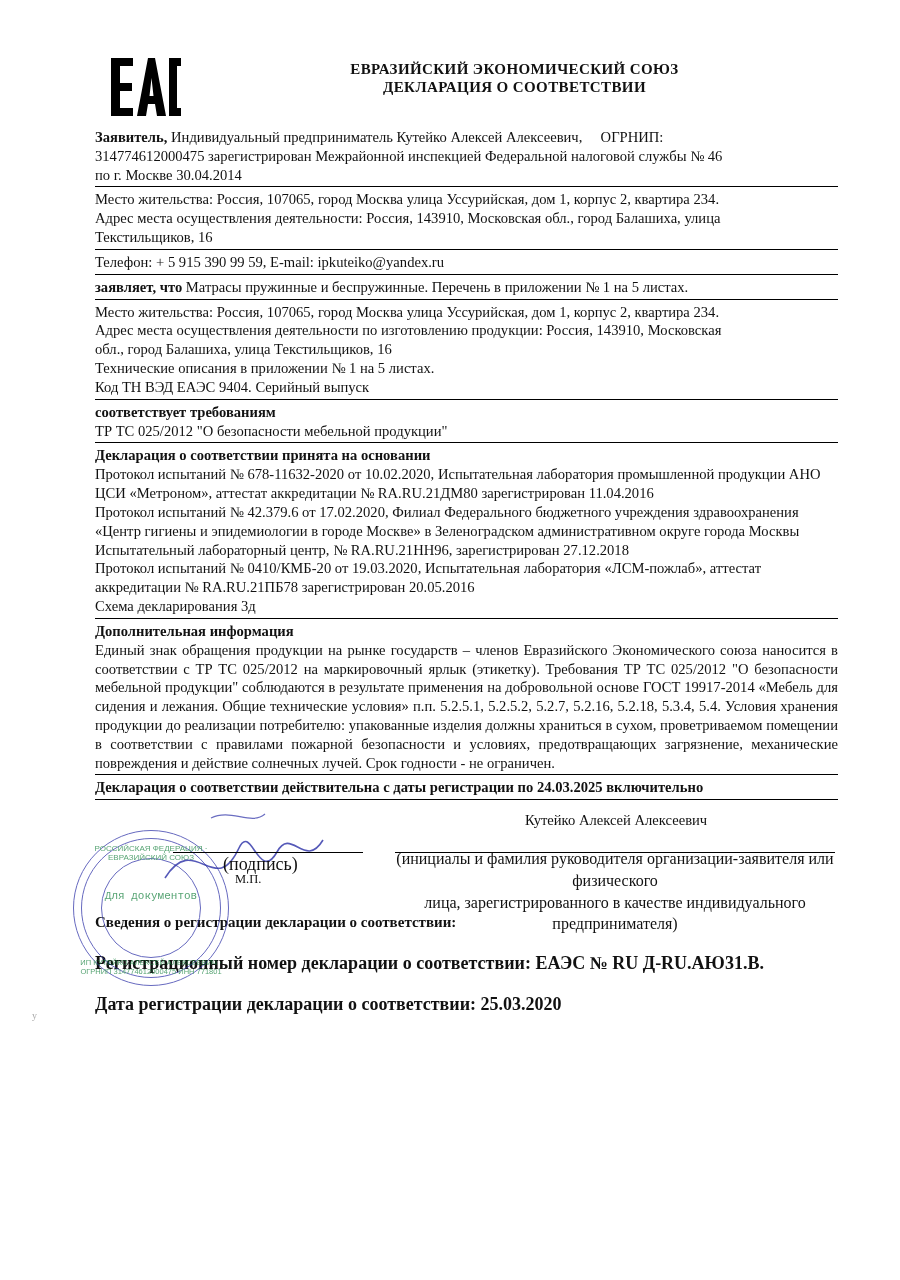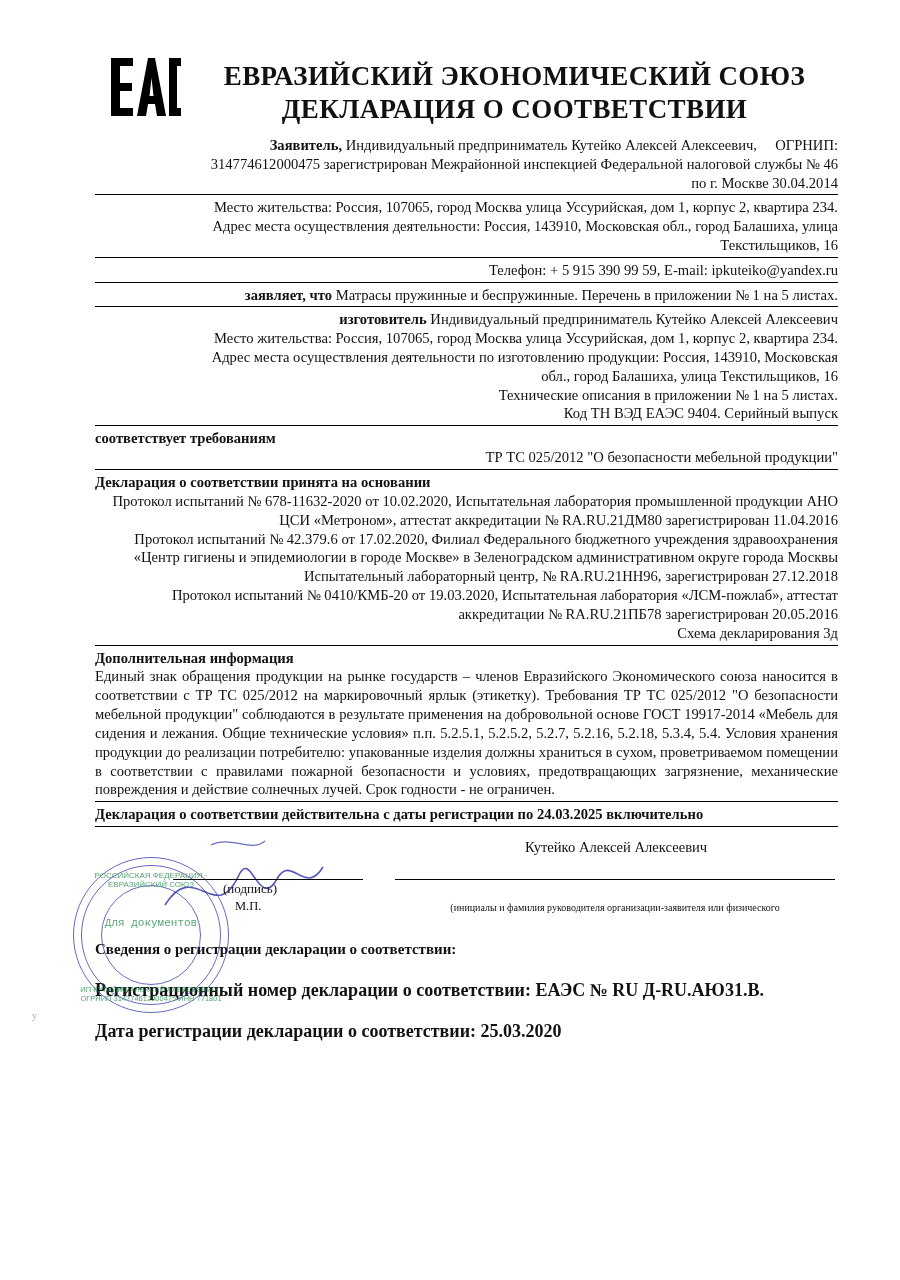--- a/index.html
+++ b/index.html
@@ -36,31 +36,31 @@
     margin-left: 12px;
     margin-top: 2px;
   }
   .title-block {
     flex: 1 1 auto;
     text-align: center;
     padding-left: 6px;
     padding-top: 6px;
   }
   .title-line {
-    font-size: 27px;
+    font-size: 15px;
     font-weight: bold;
     letter-spacing: 0.4px;
     line-height: 1.22;
     white-space: nowrap;
   }
   
   .t {
     font-size: 14.6px;
     line-height: 1.29;
-    text-align: right;
+    text-align: left;
   }
   .b { font-weight: bold; }
   .rule {
     border-bottom: 1px solid #000;
     height: 0;
     margin: 2px 0 3px 0;
   }
   .blk { margin-bottom: 0px; }
   .sec-head {
     font-size: 14.6px;
@@ -92,35 +92,35 @@
     position: absolute;
     left: 300px;
     top: 46px;
     width: 440px;
     border-bottom: 1px solid #000;
   }
   .sig-caption-left {
     position: absolute;
     left: 128px;
     top: 48px;
-    font-size: 13px;
+    font-size: 18px;
   }
   .mp {
     position: absolute;
     left: 140px;
     top: 66px;
     font-size: 12.5px;
   }
   .sig-caption-right {
     position: absolute;
     left: 300px;
-    top: 68px;
+    top: 42px;
     width: 440px;
     text-align: center;
-    font-size: 10px;
+    font-size: 16px;
     line-height: 1.35;
   }
   
   .stamp {
     position: absolute;
     left: -28px;
     top: 18px;
     width: 168px;
     height: 168px;
     color: #15803d;
@@ -226,24 +226,20 @@
   </div>
   <div class="rule"></div>
   <div class="t">Телефон: + 5 915 390 99 59, E-mail: ipkuteiko@yandex.ru</div>
   <div class="rule"></div>
   <div class="t">
     <span class="b">заявляет, что</span>
     <span>Матрасы пружинные и беспружинные. Перечень в приложении № 1 на 5 листах.</span>
   </div>
   <div class="rule"></div>
 
-  <div class="t">
-    <span class="b">изготовитель</span>
-    <span>Индивидуальный предприниматель Кутейко Алексей Алексеевич</span>
-  </div>
   <div class="t">Место жительства: Россия, 107065, город Москва улица Уссурийская, дом 1, корпус 2, квартира 234.</div>
   <div class="t">Адрес места осуществления деятельности по изготовлению продукции: Россия, 143910, Московская</div>
   <div class="t">обл., город  Балашиха, улица Текстильщиков, 16</div>
   <div class="t">Технические описания в приложении № 1 на 5 листах.</div>
   <div class="t">Код ТН ВЭД ЕАЭС 9404.  Серийный выпуск</div>
   <div class="rule"></div>
 
   <div class="sec-head">соответствует требованиям</div>
   <div class="t">ТР ТС 025/2012 "О безопасности мебельной продукции"</div>
   <div class="rule"></div>
@@ -277,20 +273,21 @@
       <path d="M56 18 C 76 8, 96 26, 110 14" fill="none" stroke="#2b2fa6" stroke-width="1.2" opacity="0.7"></path>
     </svg>
 
     <div class="sign-name">Кутейко Алексей Алексеевич</div>
     <div class="sig-line-left"></div>
     <div class="sig-line-right"></div>
     <div class="sig-caption-left">(подпись)</div>
     <div class="mp">М.П.</div>
     <div class="sig-caption-right">
       <div>(инициалы и фамилия руководителя организации-заявителя или физического</div>
+      <div>лица, зарегистрированного в качестве индивидуального предпринимателя)</div>
     </div>
   </div>
 
   <div class="reg-block">
     <div class="reg-head">Сведения о регистрации декларации о соответствии:</div>
     <div class="reg-line">Регистрационный номер декларации о соответствии: ЕАЭС № RU Д-RU.АЮ31.В.</div>
     <div class="reg-line">Дата регистрации декларации о соответствии: 25.03.2020</div>
   </div>
 
   <div class="mark-left">y</div>

